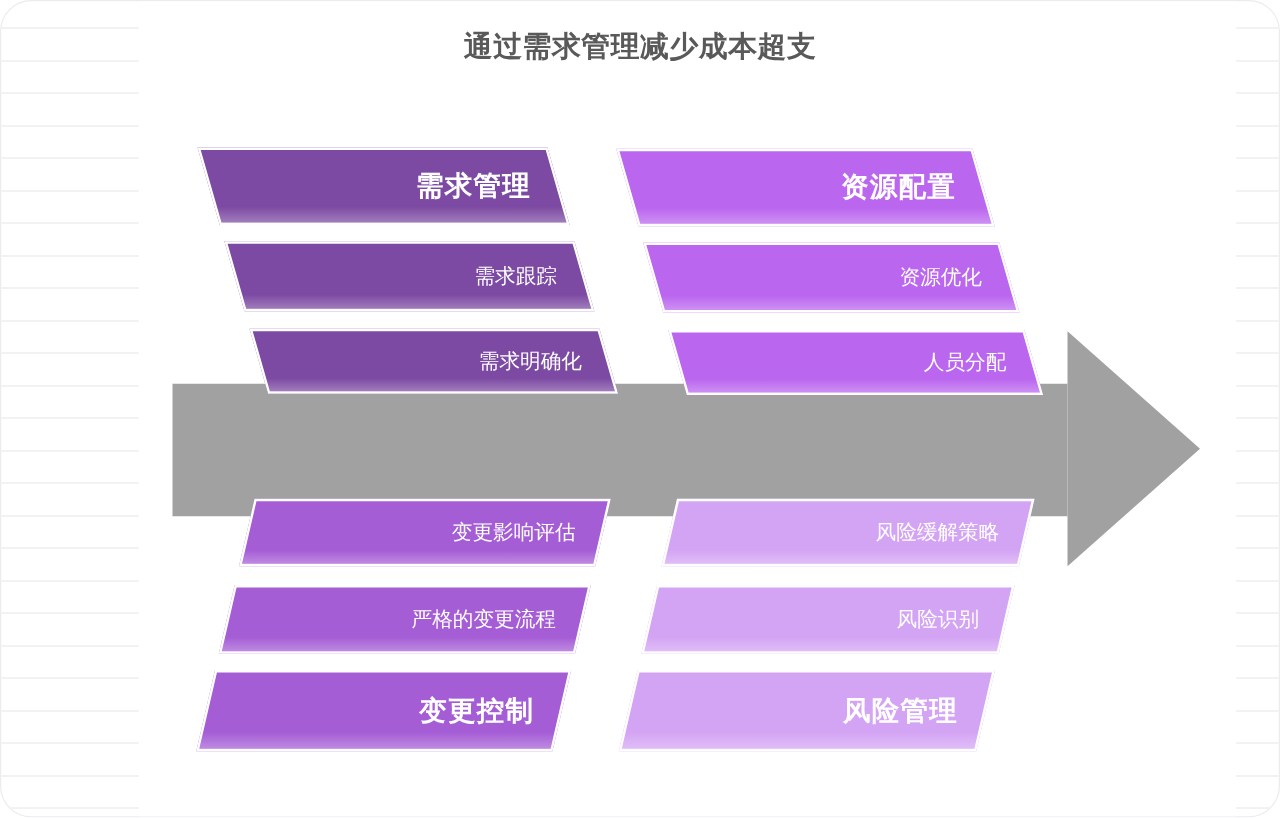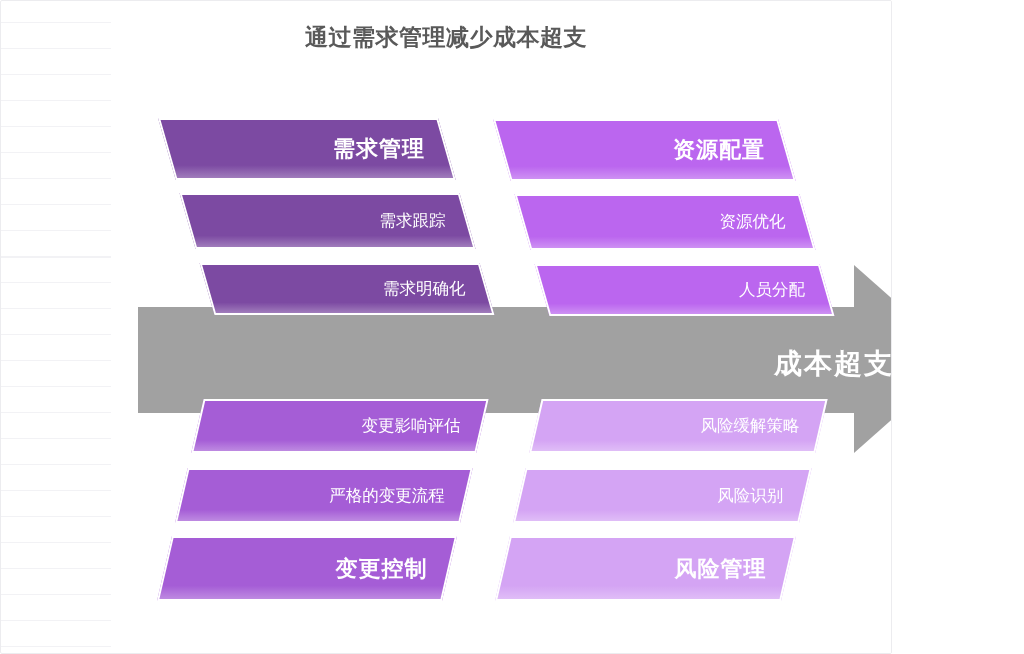--- a/index.html
+++ b/index.html
@@ -1,18 +1,18 @@
 <!DOCTYPE html>
 <html style="--arrow: #a1a1a1;"><head>
 <meta charset="utf-8">
 <style>
   html,body{margin:0;padding:0;background:#ffffff;}
   .wrapper{
-    position:relative;width:892px;height:654px;overflow:hidden;
-    border-radius:2px;border:1px solid #ececef;box-sizing:border-box;
+    position:relative;width:1024px;height:654px;overflow:hidden;
+    border-radius:25px;border:1px solid #ececef;box-sizing:border-box;
     background:#ffffff;
     font-family:"DejaVu Sans","Liberation Sans",sans-serif;
   }
   
   .ruled-bg{
     position:absolute;inset:0;
     background:repeating-linear-gradient(to bottom,
       rgba(0,0,0,0) 0px, rgba(0,0,0,0) 21px,
       #f2f2f5 21px, #f2f2f5 22.5px,
       rgba(0,0,0,0) 22.5px, rgba(0,0,0,0) 26px);
@@ -65,21 +65,20 @@
 <body>
 
 <div class="wrapper">
   <div class="ruled-bg"></div>
   <div class="slide"></div>
 
   <div class="title">通过需求管理减少成本超支</div>
 
   <div class="arrow-shaft"></div>
   <div class="arrow-head"></div>
-  <div class="arrow-label">成本超支</div>
 
   <div class="group top" id="g-tl">
     <div class="bar header b1" style="background-color: rgb(124, 74, 162);">
       <span class="lbl">需求管理</span>
     </div>
     <div class="bar item b2" style="background-color: rgb(124, 74, 162);">
       <span class="lbl">需求跟踪</span>
     </div>
     <div class="bar item b3" style="background-color: rgb(124, 74, 162);">
       <span class="lbl">需求明确化</span>

